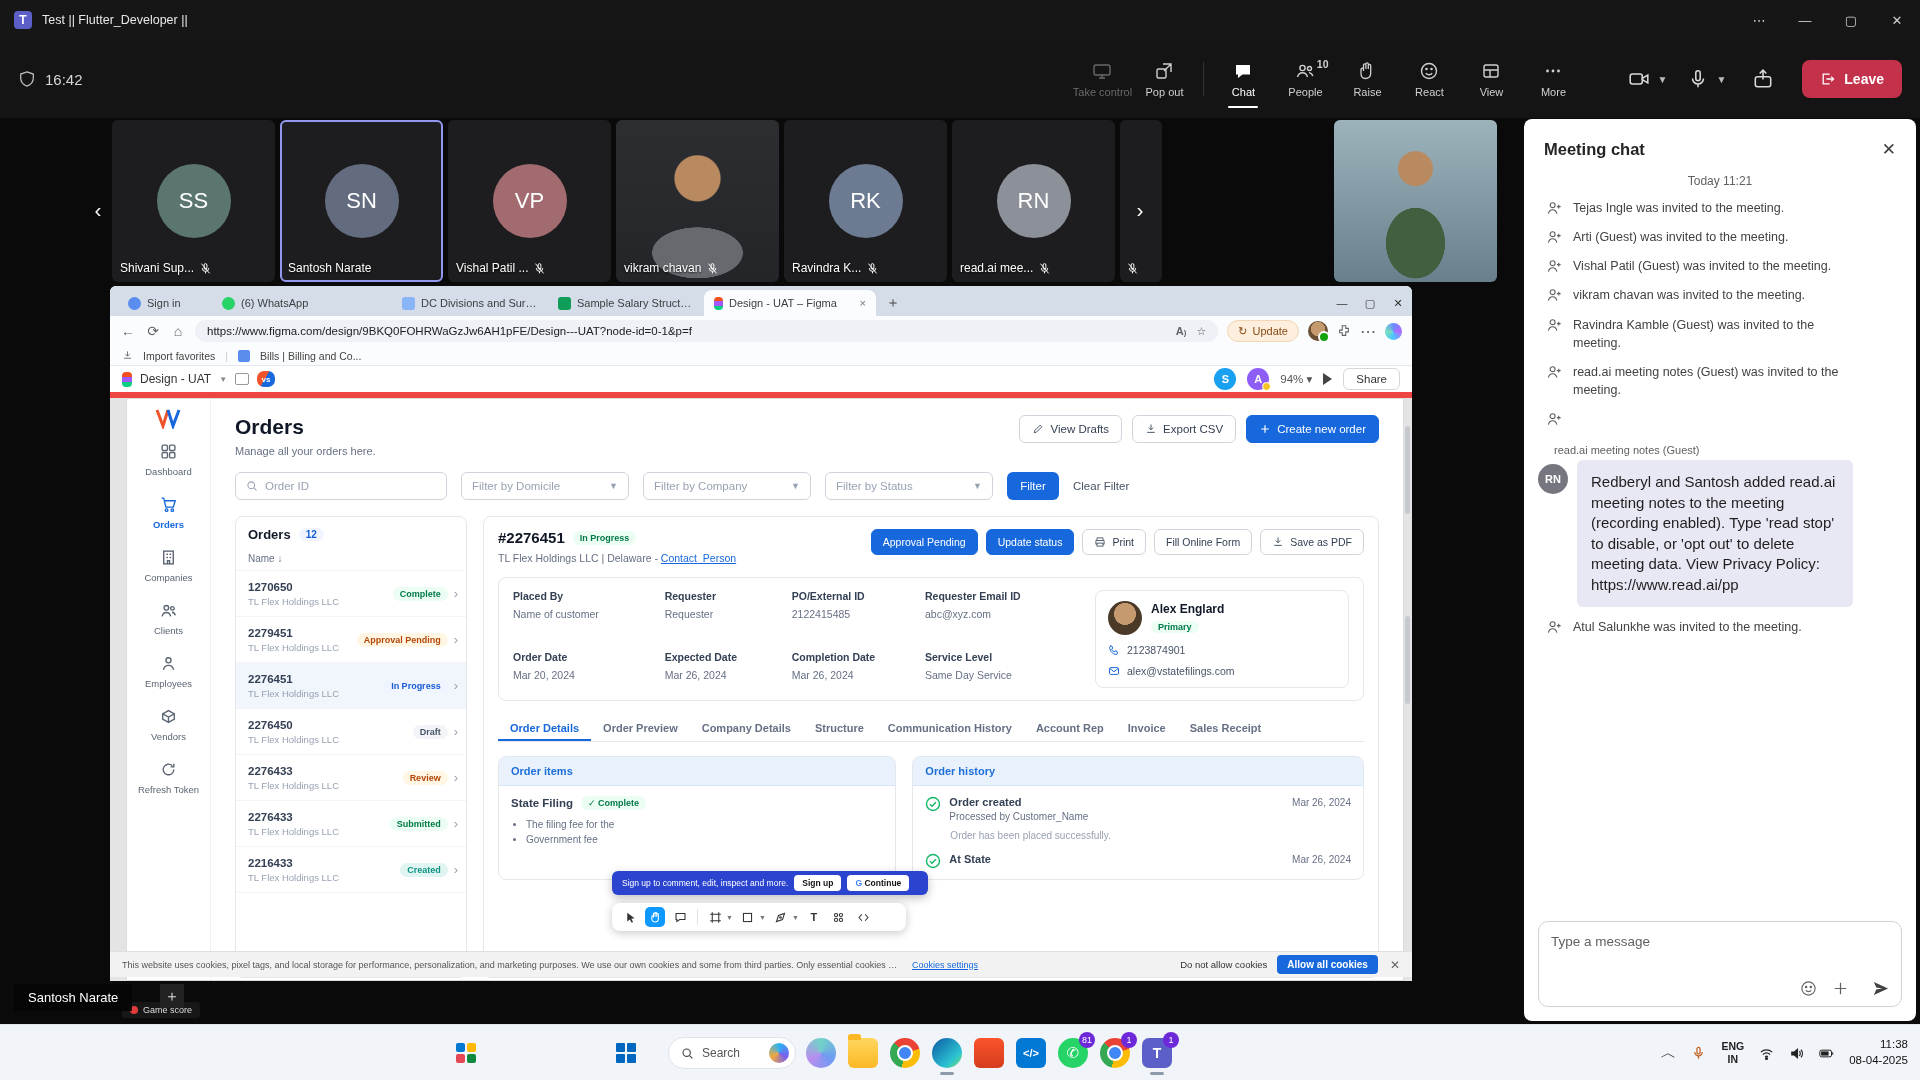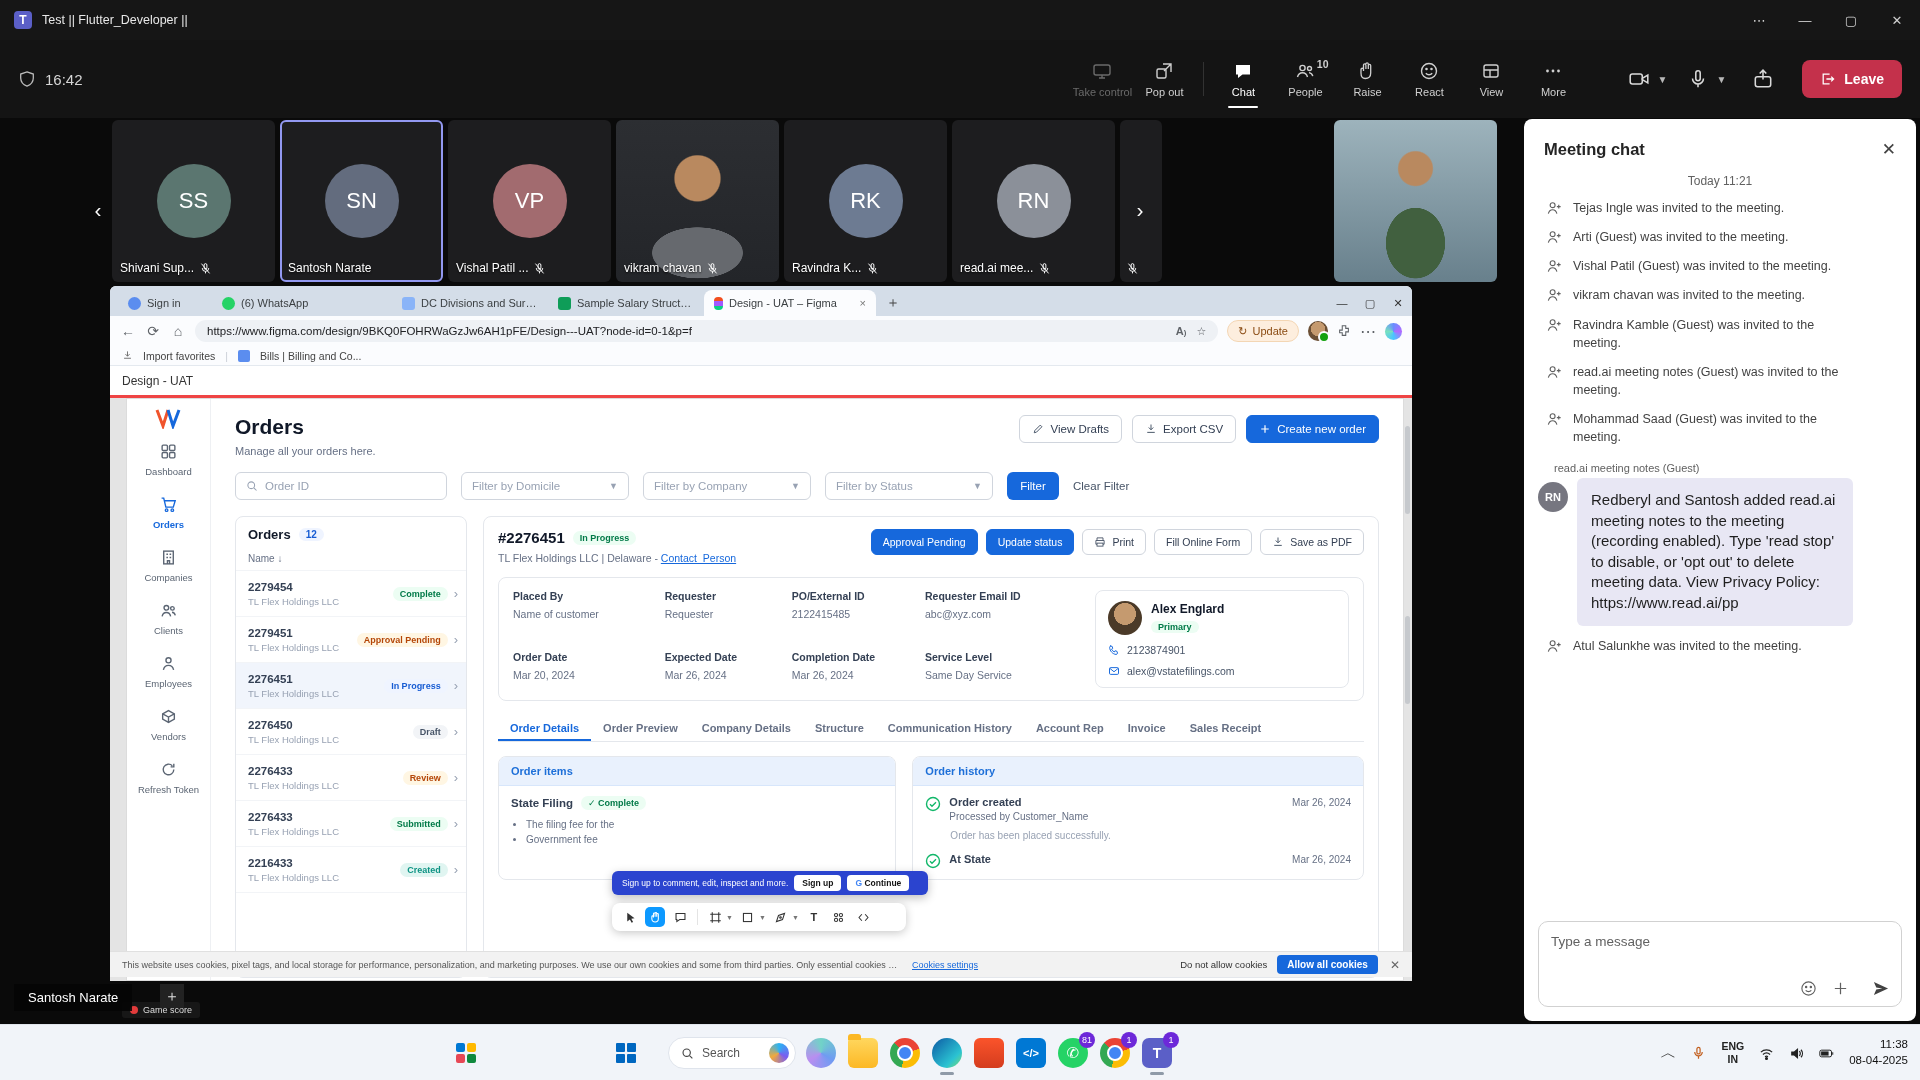--- a/index.html
+++ b/index.html
@@ -69,21 +69,21 @@
   .url-right { margin-left:auto; display:flex; gap:10px; color:#5f6368; font-size:11px; align-items:center; }
   .updatepill { background:#fdeede; border:1px solid #f3d6b4; color:#8a4b12; font-size:11px; height:22px; border-radius:11px; display:flex; align-items:center; gap:5px; padding:0 10px; }
   .bavatar { width:20px; height:20px; border-radius:50%; background:radial-gradient(circle at 50% 40%, #c59a6f 0 45%, #6b4f35 46%); position:relative; }
   .bavatar::after { content:""; position:absolute; right:-2px; bottom:-2px; width:8px; height:8px; border-radius:50%; background:#13a10e; border:2px solid #fbfcfe; }
   .copilot { width:17px; height:17px; border-radius:50%; background:conic-gradient(#6a8dff,#b16aff,#49c6ff,#77e0c0,#6a8dff); }
   .favbar { height:20px; background:#fbfcfe; border-bottom:1px solid #e4e9ef; display:flex; align-items:center; gap:10px; padding:0 12px; font-size:10.5px; color:#444; }
   .fbsep { color:#c9ced6; }
   .fbico { width:12px; height:12px; border-radius:2px; background:#5b8def; }
 
   
-  .figbar { height:32px; background:#fff; border-bottom:3px solid #ef4444; display:flex; align-items:flex-start; padding:0 12px; gap:8px; font-size:12px; color:#333;flex-direction:column; }
+  .figbar { height:32px; background:#fff; border-bottom:6px solid #ef4444; display:flex; align-items:center; padding:0 12px; gap:8px; font-size:12px; color:#333; }
   .fglogo { width:10px; height:15px; border-radius:4px; background:linear-gradient(180deg,#f24e1e 0 33%,#a259ff 33% 66%,#0acf83 66%); }
   .pagesico { width:14px; height:12px; border:1px solid #999; border-radius:2px; }
   .vslogo { width:18px; height:16px; border-radius:7px; background:linear-gradient(120deg,#f0542c 0 45%, #1668dc 46%); color:#fff; font-size:8px; font-weight:bold; display:flex; align-items:center; justify-content:center; }
   .figright { margin-left:auto; display:flex; align-items:center; gap:11px; }
   .figava { width:22px; height:22px; border-radius:50%; color:#fff; font-size:11px; font-weight:bold; display:flex; align-items:center; justify-content:center; position:relative; }
   .figava.a2::after { content:""; position:absolute; right:-2px; bottom:-1px; width:7px; height:7px; border-radius:50%; background:#f7c325; border:1.5px solid #fff; }
   .zoomtxt { color:#555; font-size:11.5px; }
   .playtri { width:0; height:0; border-left:9px solid #444; border-top:6px solid transparent; border-bottom:6px solid transparent; }
   .fshare { border:1px solid #d6d6d6; border-radius:6px; padding:4px 12px; font-size:11.5px; color:#333; }
 
@@ -659,21 +659,21 @@
 
           <div class="listpanel">
             <div class="lphead">
               <span class="lptitle">Orders</span>
               <span class="lcount">12</span>
             </div>
             <div class="lpcol"><span>Name</span> ↓</div>
 
             <div class="lrow">
               <div class="lmain">
-                  <div class="lid">2279454</div>
+                  <div class="lid">1270650</div>
                   <div class="lco">TL Flex Holdings LLC</div>
                 </div>
               <span class="sbadge sb-green">Complete</span>
               <span class="lchev">›</span>
             </div>
             <div class="lrow">
               <div class="lmain">
                   <div class="lid">2279451</div>
                   <div class="lco">TL Flex Holdings LLC</div>
                 </div>
@@ -1008,21 +1008,20 @@
         <path d="M13.5 5v4M11.5 7h4"></path>
       </svg>
     <span class="cevtext" style="max-width:280px;">read.ai meeting notes (Guest) was invited to the meeting.</span>
   </div>
   <div class="cevent">
     <svg viewBox="0 0 18 18" fill="none" stroke="#616161" stroke-width="1.2">
         <circle cx="7" cy="5.5" r="2.6"></circle>
         <path d="M2.5 14.5c.6-2.7 2.3-4.2 4.5-4.2s3.9 1.5 4.5 4.2"></path>
         <path d="M13.5 5v4M11.5 7h4"></path>
       </svg>
-    <span class="cevtext" style="max-width:280px;">Mohammad Saad (Guest) was invited to the meeting.</span>
   </div>
 
   <div class="msgblock">
     <div class="msender">read.ai meeting notes (Guest)</div>
     <div class="msgrow">
       <div class="mavatar" style="background: rgb(118, 118, 128);">RN</div>
       <div class="mbubble">Redberyl and Santosh added read.ai meeting notes to the meeting (recording enabled). Type 'read stop' to disable, or 'opt out' to delete meeting data. View Privacy Policy: https://www.read.ai/pp</div>
     </div>
   </div>
 

